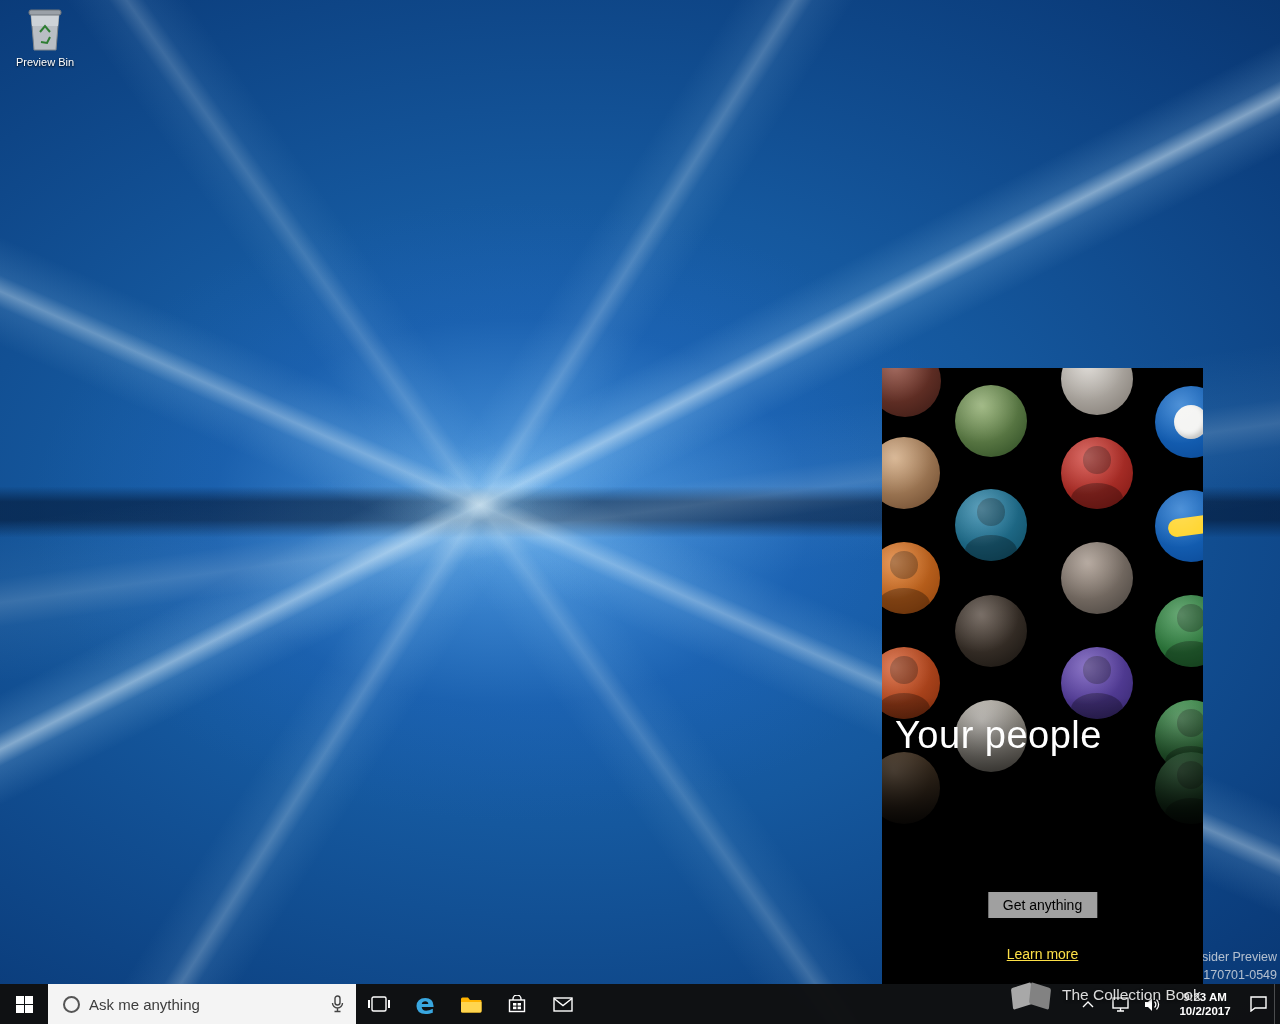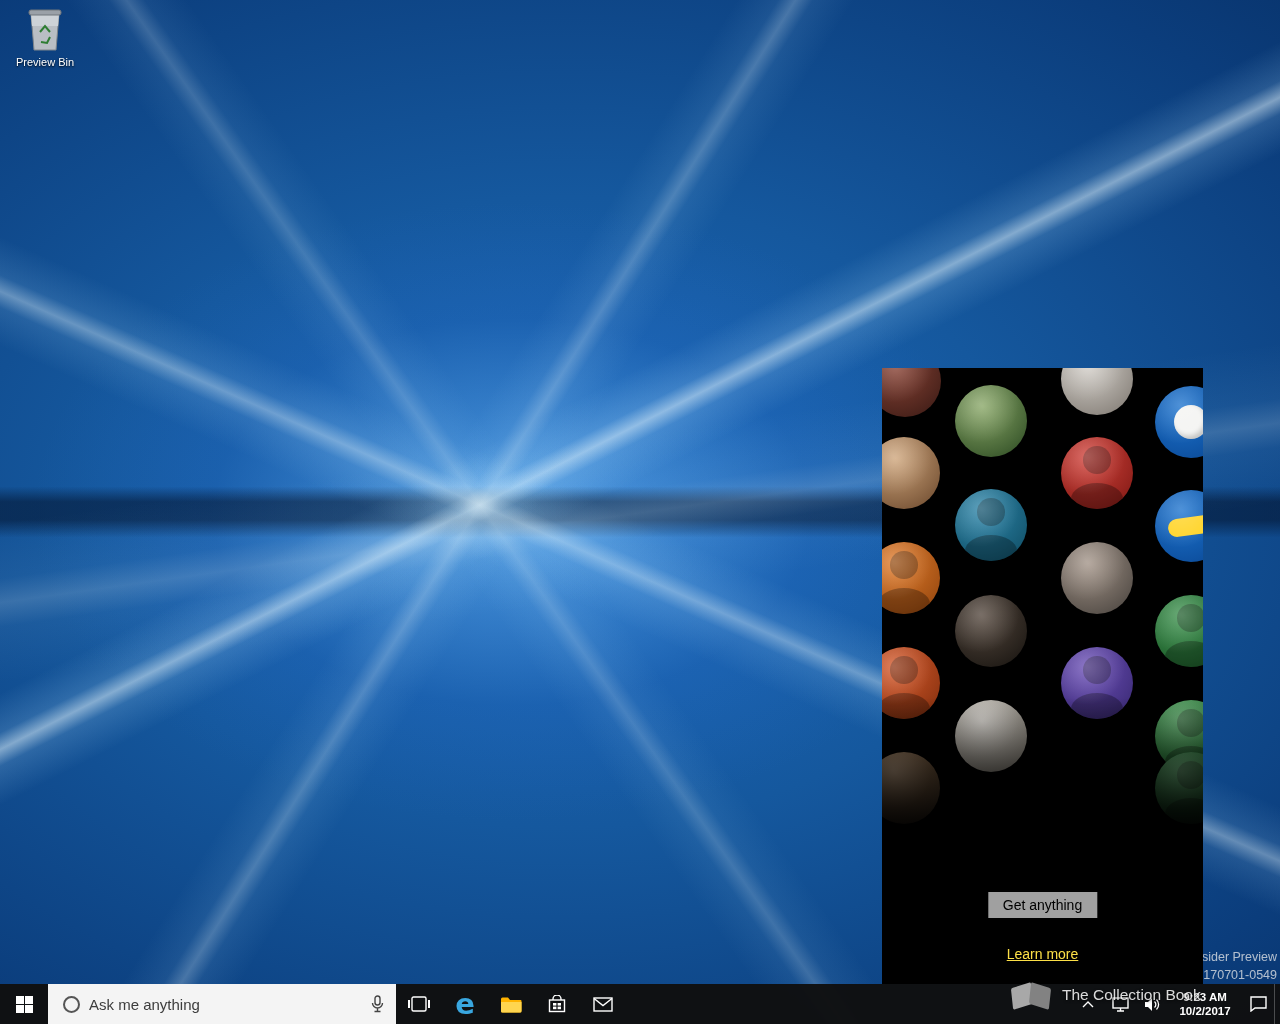--- a/index.html
+++ b/index.html
@@ -45,21 +45,21 @@
     background:linear-gradient(180deg, rgba(0,0,0,0) 330px, rgba(0,0,0,.55) 400px, rgba(0,0,0,.94) 460px, #000 490px); }
   .fly-title { position:absolute; left:13px; top:346px; color:#fff; font-size:38px; font-weight:300; letter-spacing:.5px; }
   .fly-desc { position:absolute; left:14px; top:427px; width:292px; color:#fff; font-size:17.5px; line-height:27px; font-weight:300; }
   .fly-btn { position:absolute; left:50%; transform:translateX(-50%); top:524px; background:#a0a0a0; color:#000;
     border:none; font-size:14px; padding:5px 15px; font-family:inherit; cursor:pointer; }
   .fly-link { position:absolute; left:0; right:0; top:578px; text-align:center; font-size:14px; text-decoration:underline; cursor:pointer; }
 
   
   .taskbar { position:absolute; left:0; bottom:0; width:1280px; height:40px; background:rgba(16,16,16,.97); z-index:10; display:flex; align-items:stretch; }
   .tb-btn { width:48px; display:flex; align-items:center; justify-content:center; cursor:pointer; }
-  .search-box { width:348px; background:#f4f4f4; display:flex; align-items:center; cursor:text; }
+  .search-box { width:308px; background:#f4f4f4; display:flex; align-items:center; cursor:text; }
   .search-box .ring { width:17px; height:17px; border:2px solid #555; border-radius:50%; margin:0 9px 0 15px; flex:none; }
   .search-box input { flex:1; border:none; outline:none; background:transparent; font-size:15px; color:#222; font-family:inherit; }
   .search-box input::placeholder { color:#3d3d3d; opacity:1; }
   .search-box .mic { flex:none; margin:0 12px; }
   .app-icons { display:flex; }
   .app-icons .tb-btn { width:46px; }
   .edge-e { color:#39a7e0; font-size:29px; font-weight:bold; line-height:1; font-family:"DejaVu Sans", sans-serif; }
   .tray { margin-left:auto; display:flex; align-items:stretch; }
   .tray .tb-btn { width:32px; }
   .clock { width:74px; display:flex; flex-direction:column; align-items:center; justify-content:center; color:#fff; font-size:11.5px; line-height:14px; cursor:pointer;font-weight:bold; }
@@ -145,20 +145,21 @@
         <div class="head"></div>
         <div class="shoulders"></div>
       </div>
       <div class="avatar" style="left: -14px; top: 384px; background: radial-gradient(circle at 38% 30%, rgb(140, 108, 76) 0%, rgb(80, 61, 42) 80%);"></div>
       <div class="avatar" style="left: 273px; top: 384px; background: radial-gradient(circle at 38% 30%, rgb(63, 148, 80) 0%, rgb(33, 79, 42) 80%);">
         <div class="head"></div>
         <div class="shoulders"></div>
       </div>
     </div>
   <div class="fade"></div>
+  <div class="fly-title">Your people</div>
   <button class="fly-btn">Get anything</button>
   <div class="fly-link" style="color: #fde047;">Learn more</div>
 </div>
 
 <div class="collection-overlay">
   <div class="book-icon">
     <div class="pageL"></div>
       <div class="pageR"></div>
   </div>
   <div class="collection-text">The Collection Book</div>

